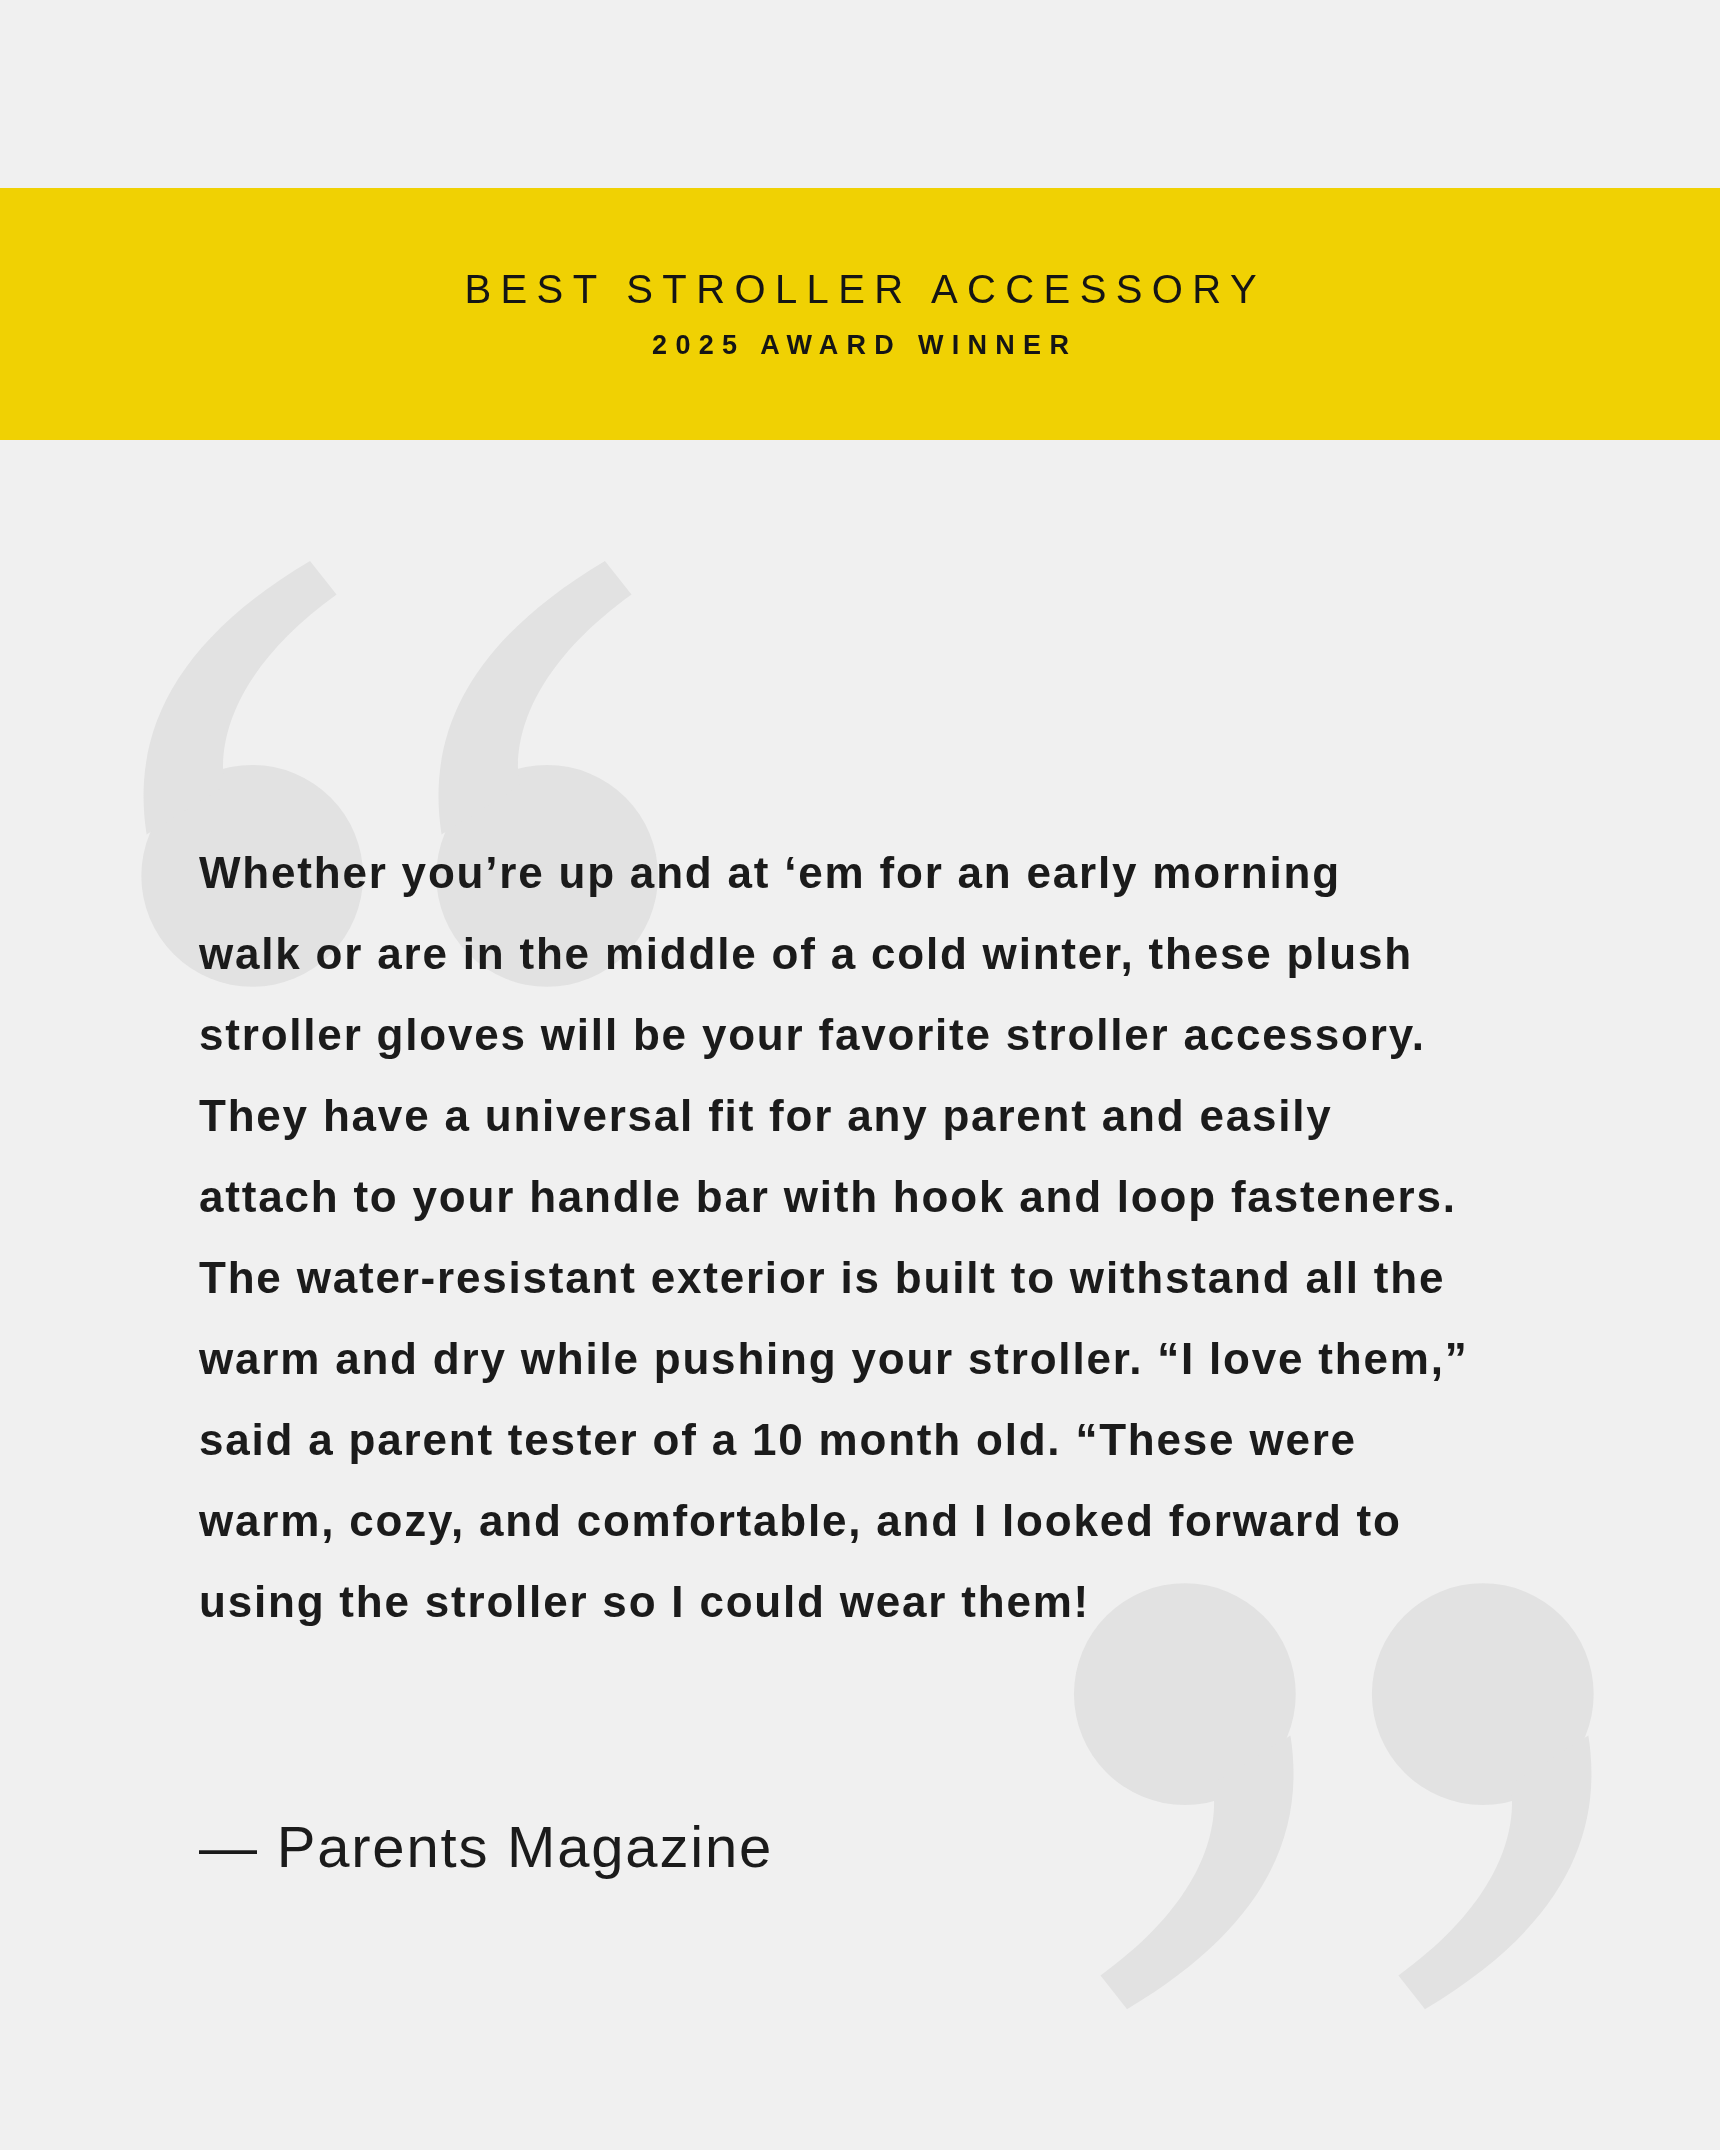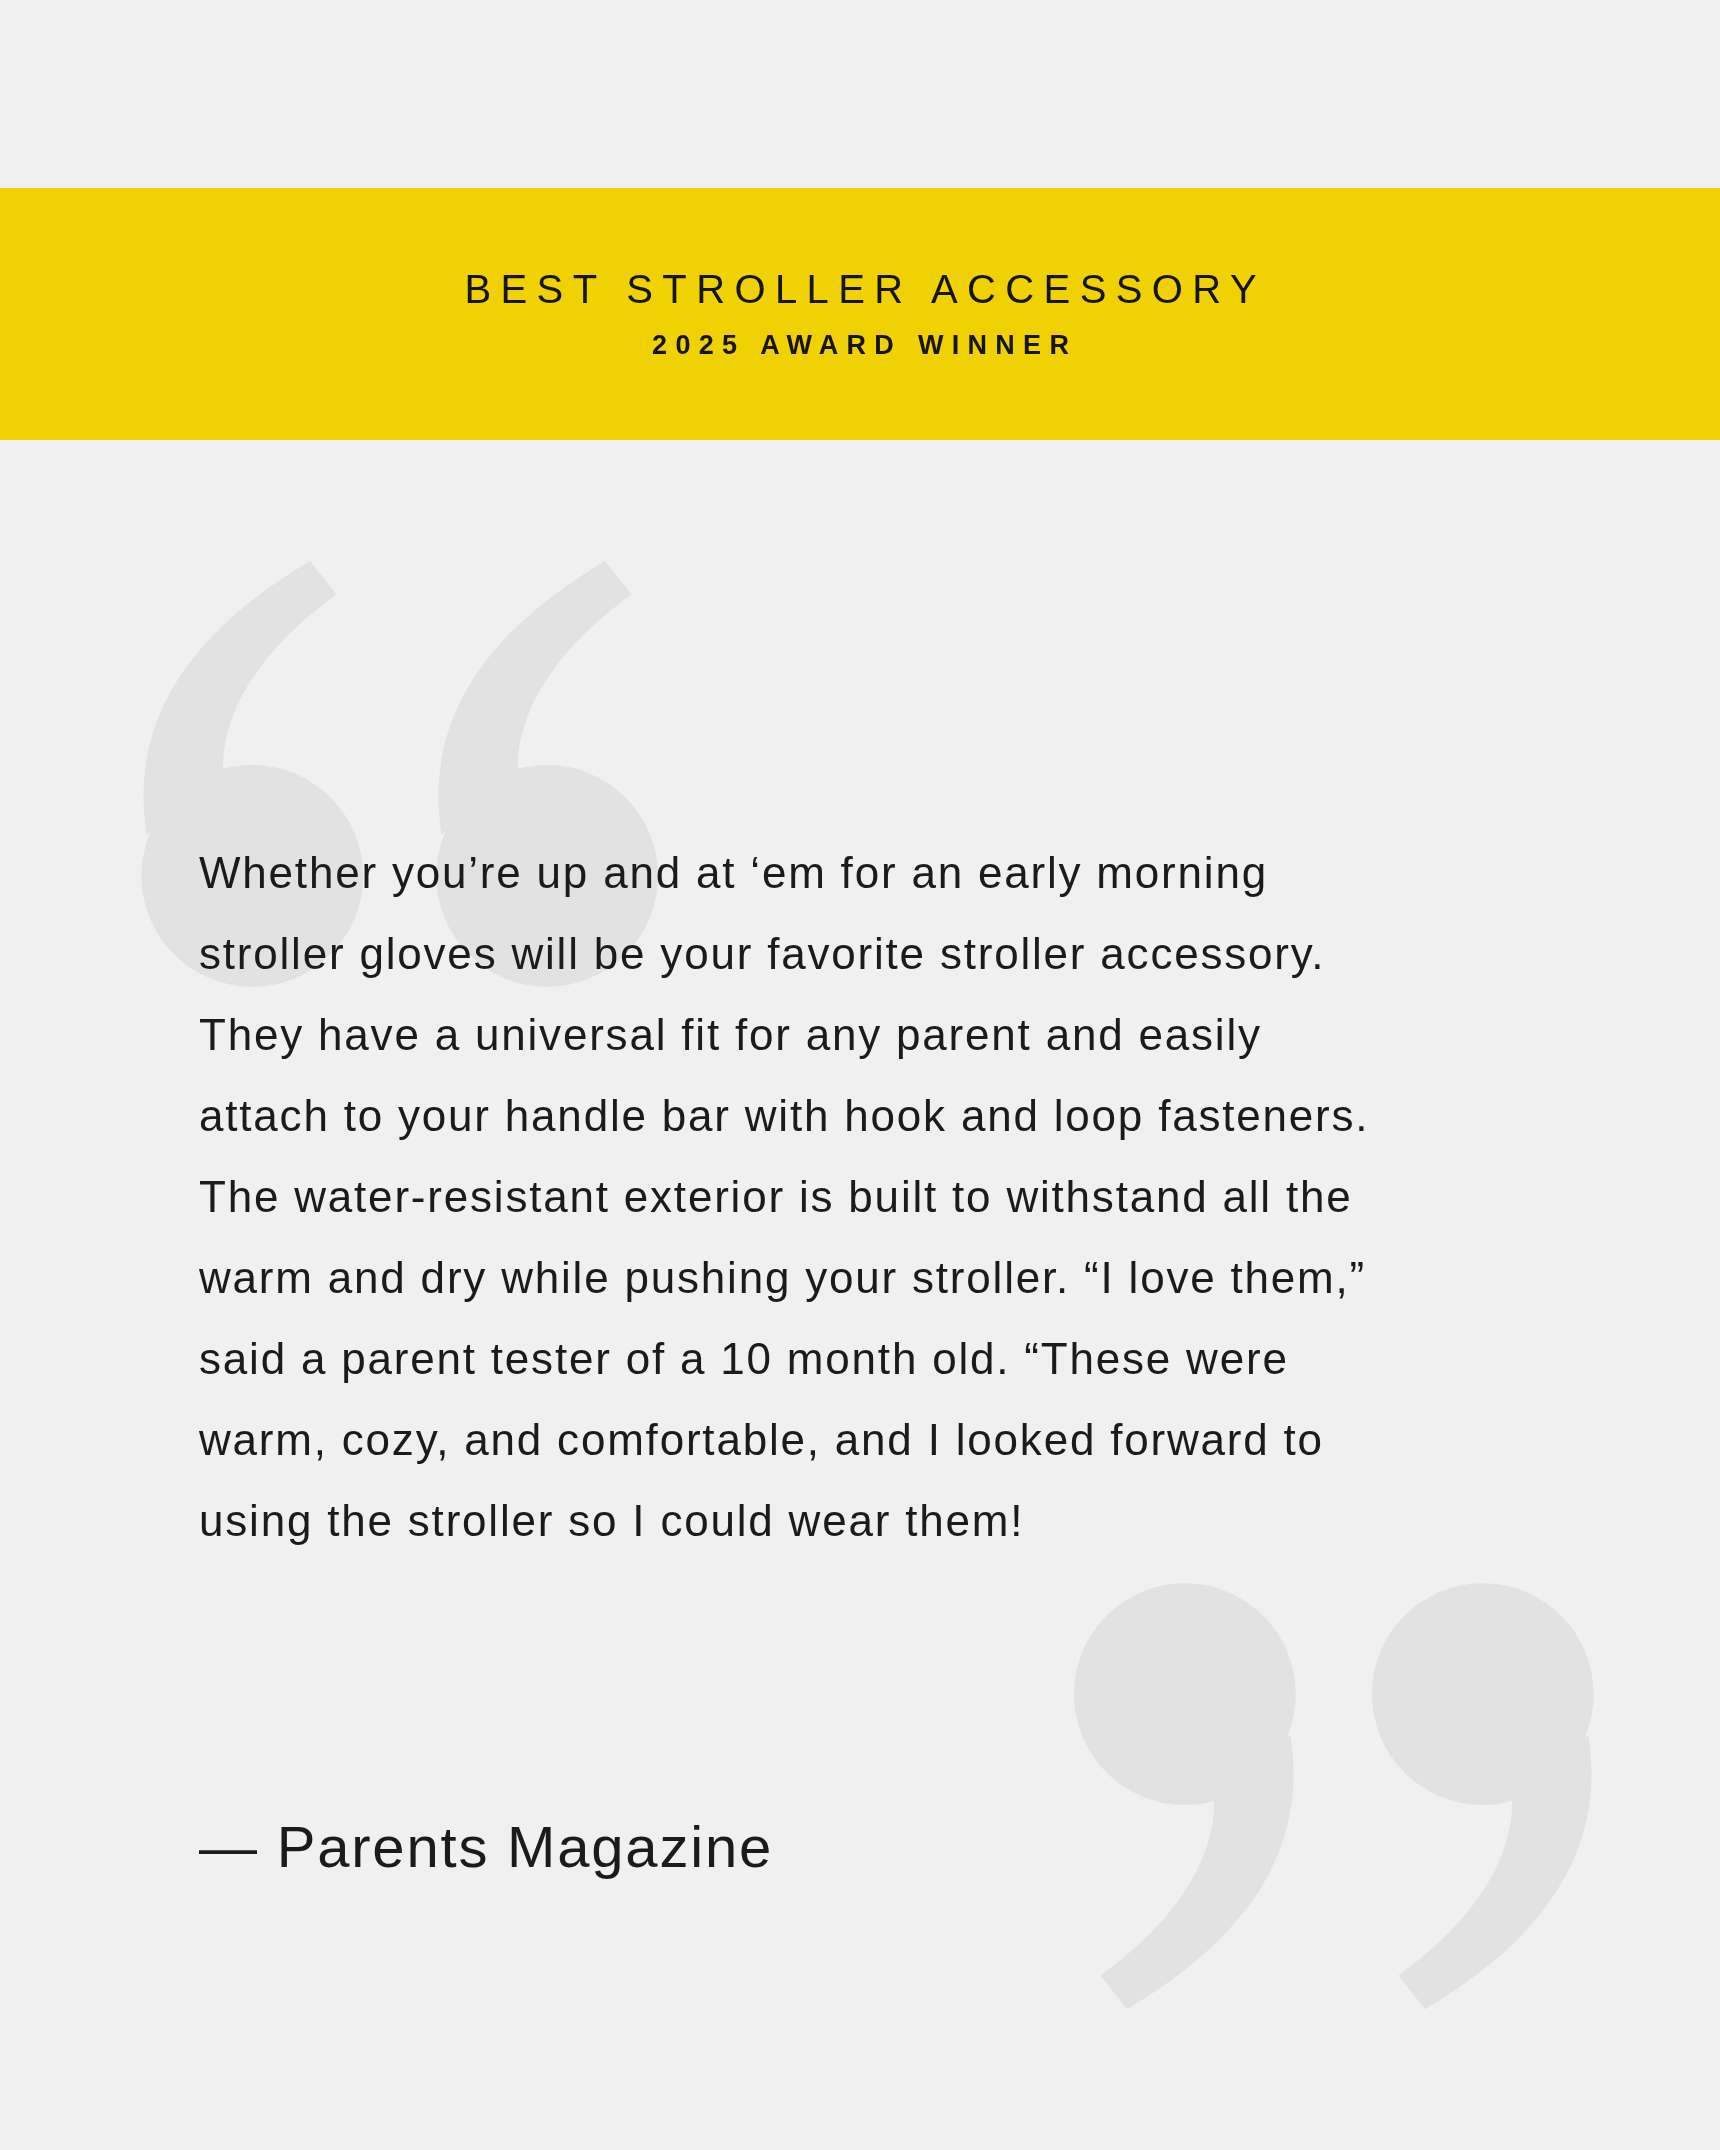--- a/index.html
+++ b/index.html
@@ -56,21 +56,21 @@
   .quote-text {
     position: absolute;
     left: 199px;
     top: 832px;
     margin: 0;
     z-index: 2;
   }
   .quote-line {
     font-size: 44px;
     line-height: 81px;
-    font-weight: 400;
+    font-weight: 700;
     letter-spacing: 1.8px;
     color: var(--text-fg, #1B1B1B);
     white-space: nowrap;
   }
   .attribution {
     position: absolute;
     left: 199px;
     top: 1806px;
     font-size: 58px;
     line-height: 81px;
@@ -104,20 +104,21 @@
       <use href="#comma-shape" transform="translate(500 0) rotate(180 195 367.5)"></use>
     </svg>
 
     <svg class="deco-quote close" width="528" height="434" viewBox="0 0 895 735" aria-hidden="true">
       <use href="#comma-shape"></use>
       <use href="#comma-shape" transform="translate(505 0)"></use>
     </svg>
 
     <blockquote class="quote-text">
       <div class="quote-line">Whether you’re up and at ‘em for an early morning</div>
+      <div class="quote-line">walk or are in the middle of a cold winter, these plush</div>
       <div class="quote-line">stroller gloves will be your favorite stroller accessory.</div>
       <div class="quote-line">They have a universal fit for any parent and easily</div>
       <div class="quote-line">attach to your handle bar with hook and loop fasteners.</div>
       <div class="quote-line">The water-resistant exterior is built to withstand all the</div>
       <div class="quote-line">warm and dry while pushing your stroller. “I love them,”</div>
       <div class="quote-line">said a parent tester of a 10 month old. “These were</div>
       <div class="quote-line">warm, cozy, and comfortable, and I looked forward to</div>
       <div class="quote-line">using the stroller so I could wear them!</div>
     </blockquote>
 

